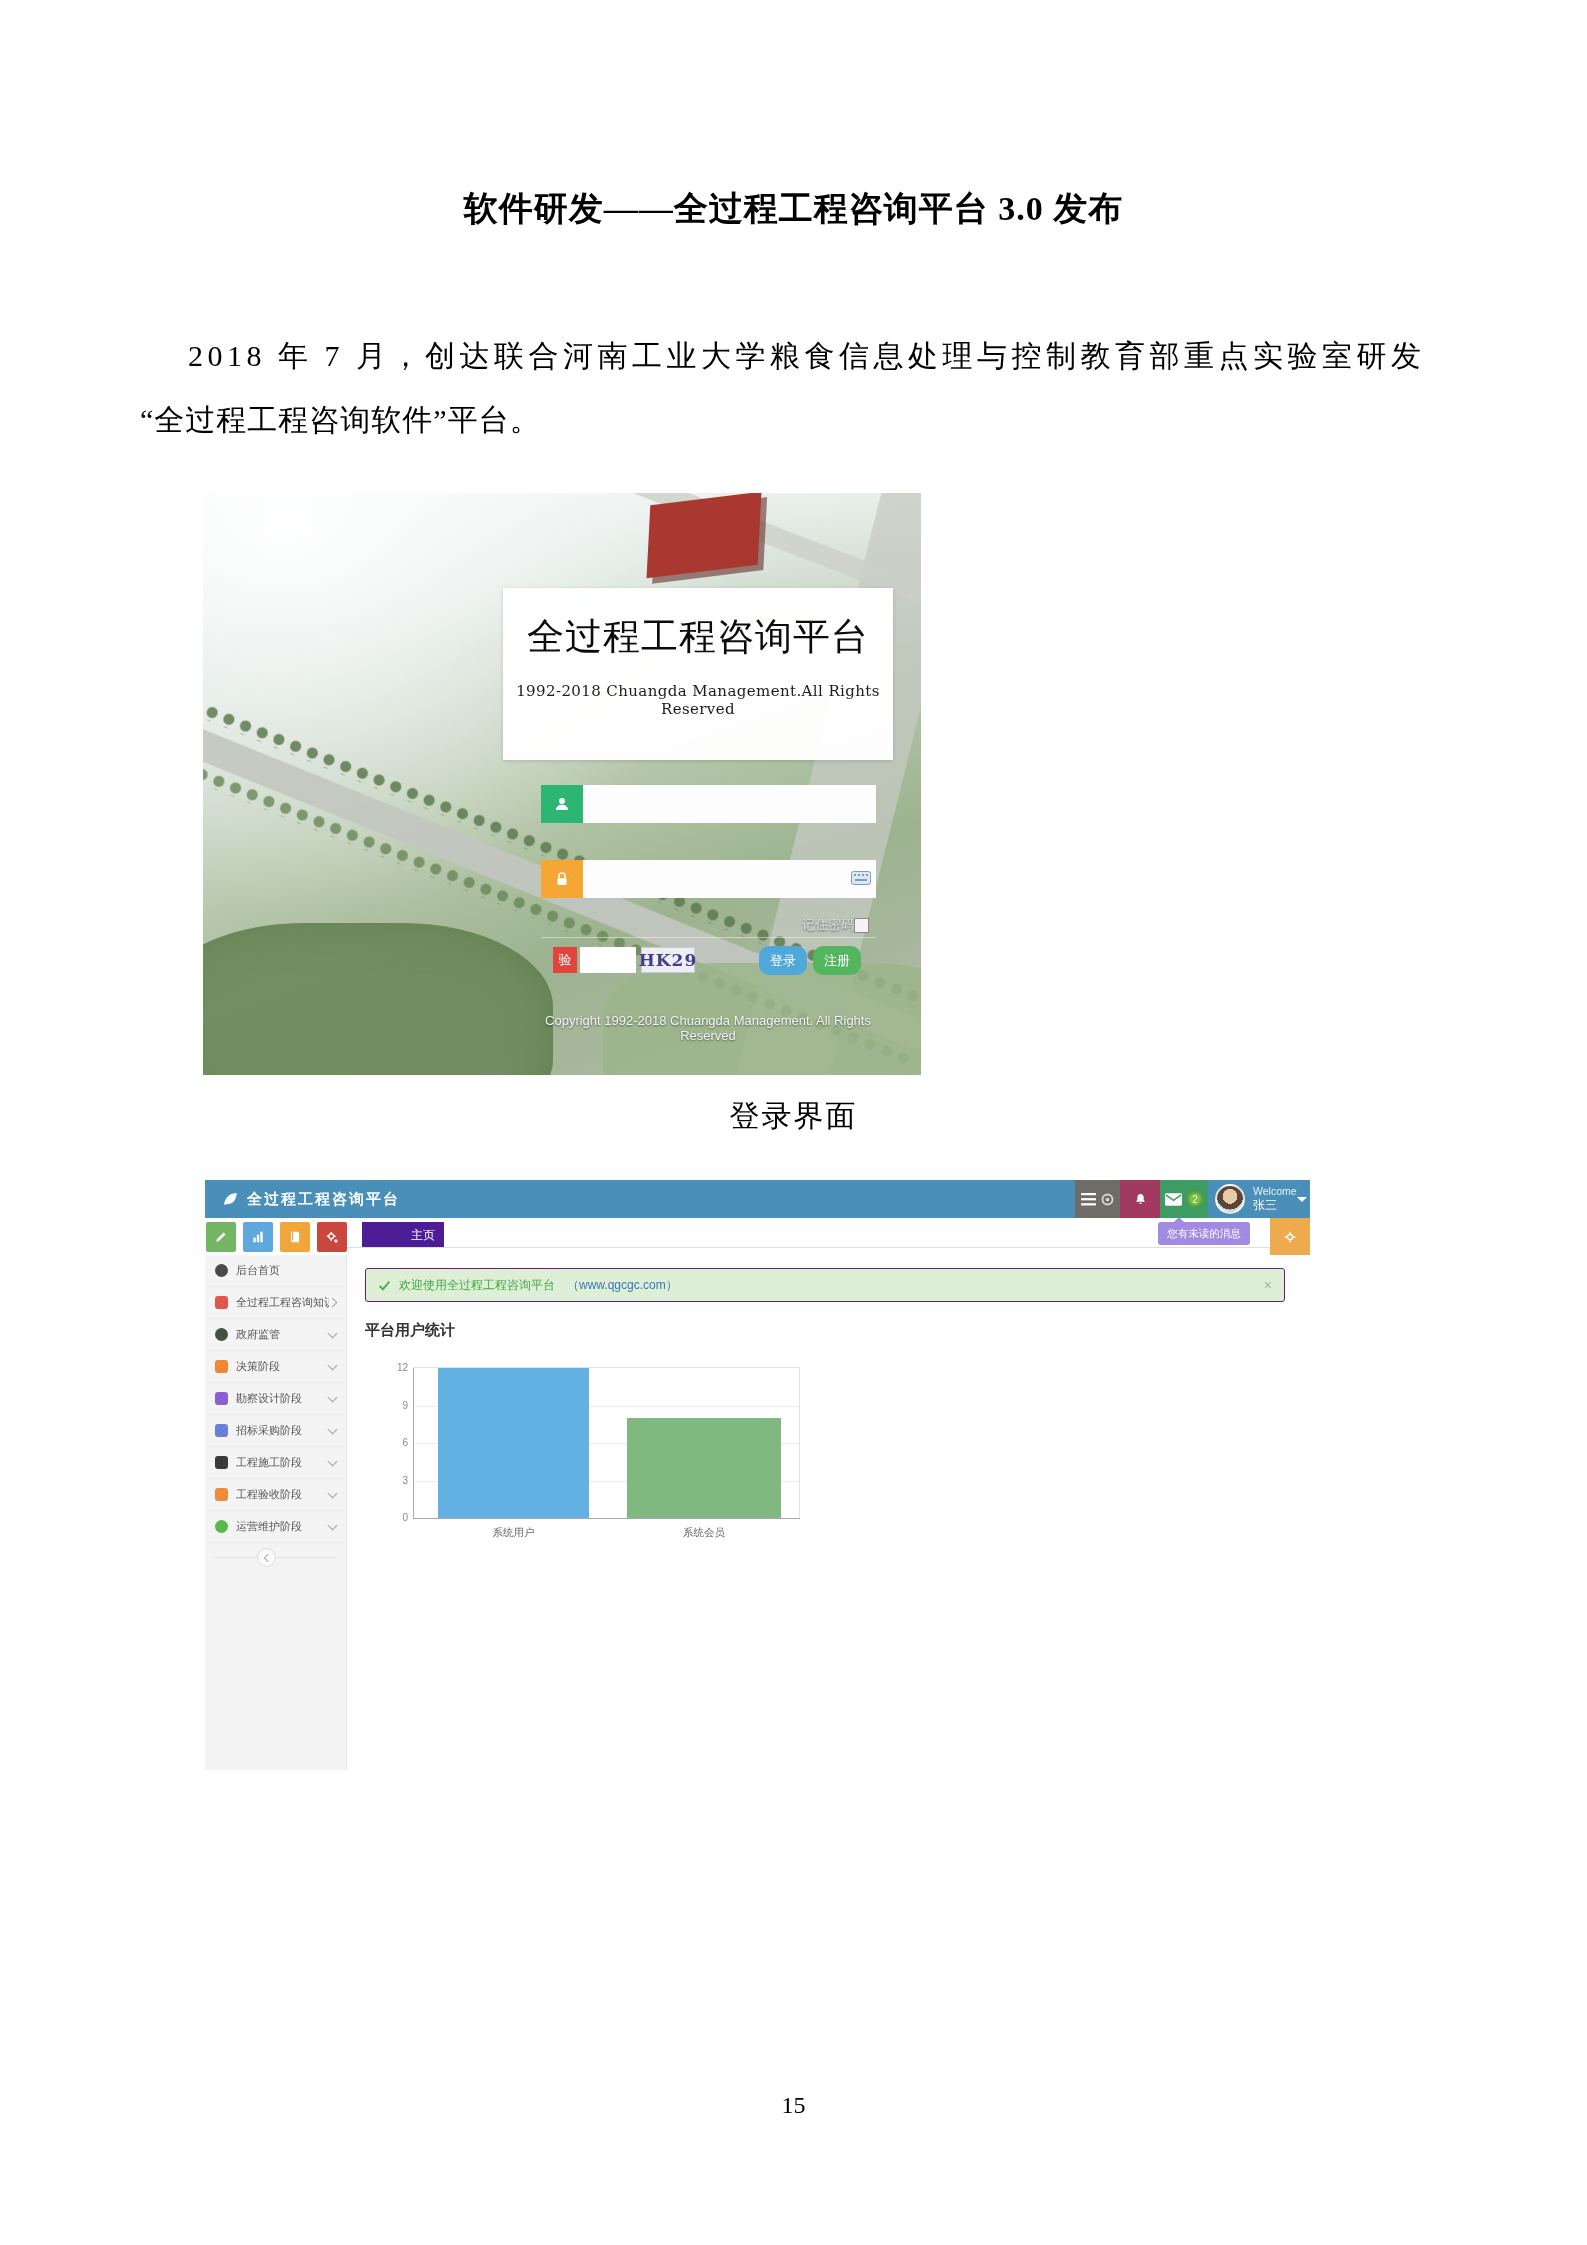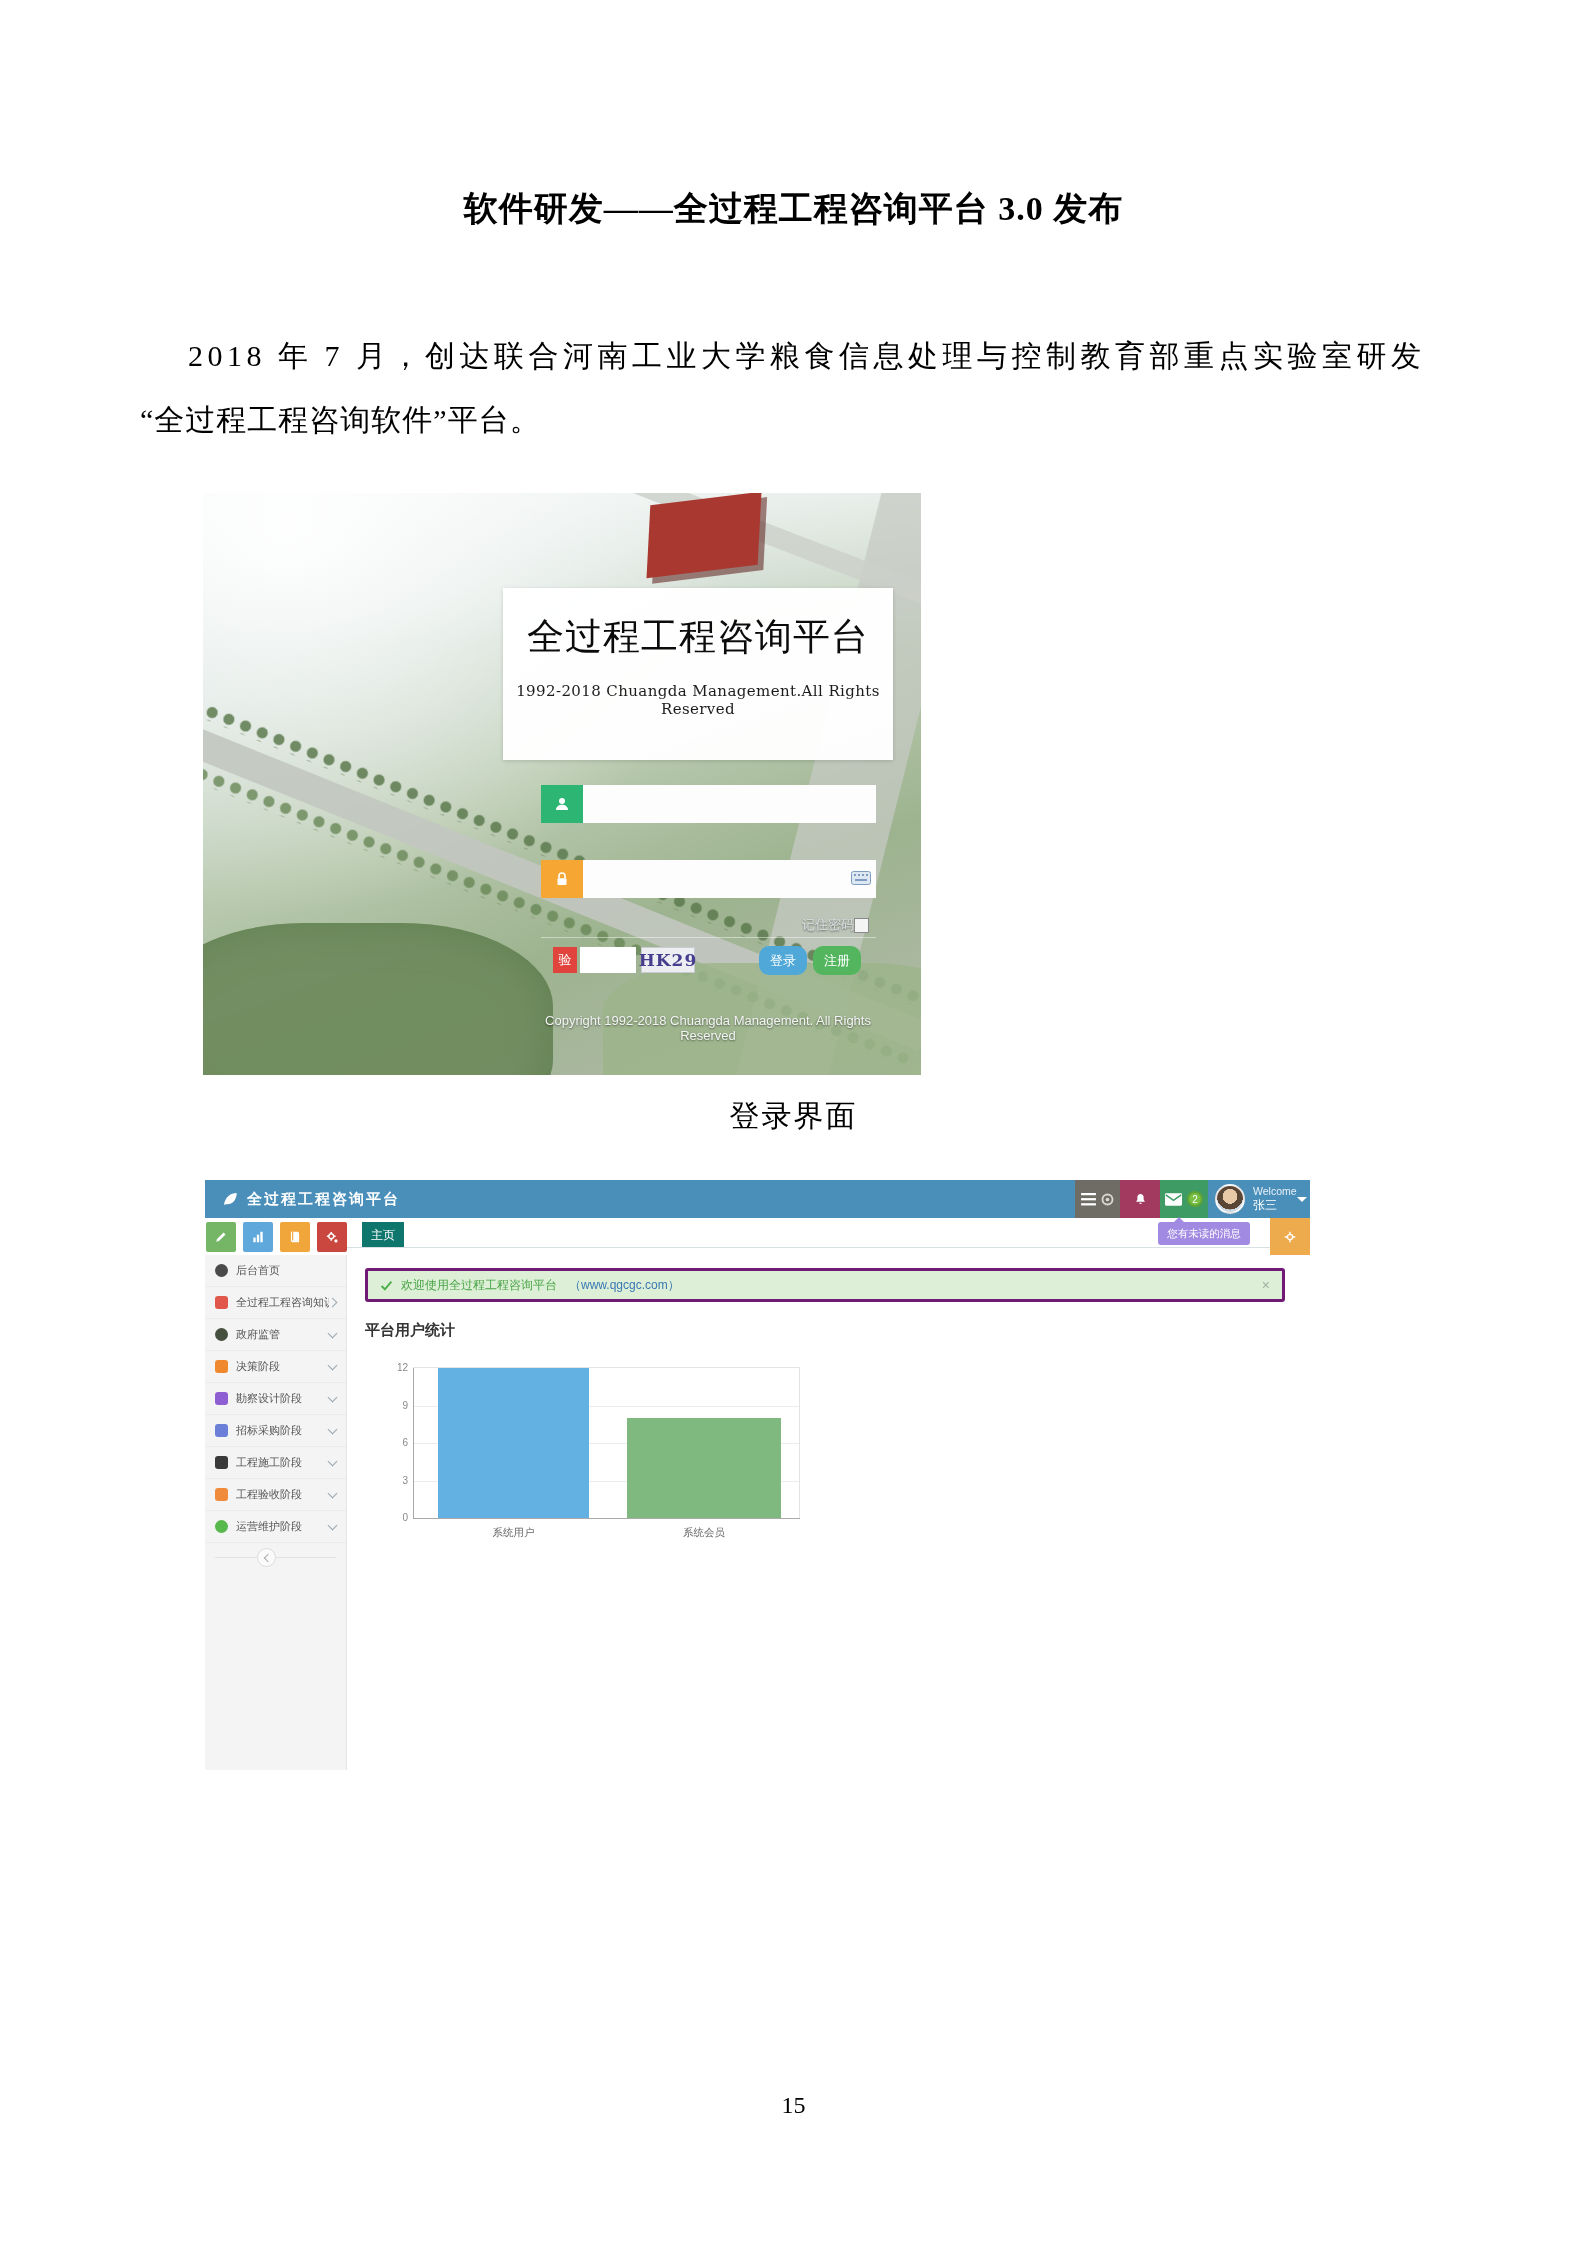--- a/index.html
+++ b/index.html
@@ -76,42 +76,42 @@
   .avatar{left:1010px;top:4px;width:30px;height:30px;border-radius:50%;border:2px solid rgba(255,255,255,.85);box-sizing:border-box;
     background:radial-gradient(circle at 50% 40%, #e8c9a8 0 36%, #5a4634 37% 64%, #cdd8e2 65%);}
   .welcome{left:1048px;top:5px;line-height:1.25;}
   .welcome .w1{font-size:10.5px;color:#e8f1f8;}
   .welcome .w2{font-size:12px;color:#fff;}
   .caret{left:1092px;top:17px;width:0;height:0;border-left:5px solid transparent;border-right:5px solid transparent;
     border-top:5px solid #fff;}
   .sq-btn{top:42px;width:30px;height:30px;border-radius:2px;display:flex;align-items:center;justify-content:center;}
   .sq1{left:1px;background:#74b566;} .sq2{left:38px;background:#5fa8dc;}
   .sq3{left:75px;background:#f1a63b;} .sq4{left:112px;background:#c9473e;}
-  .tab{left:157px;top:42px;width:42px;height:26px;background:#0f766e;color:#fff;font-size:12px;
-    display:flex;align-items:center;justify-content:center;}
+  .tab{left:157px;top:42px;width:42px;height:26px;background:#4c1d95;color:#fff;font-size:12px;
+    display:flex;align-items:center;justify-content:center;padding-left:40px;}
   .tabline{left:142px;top:67px;width:963px;height:1px;background:#d9e0e4;}
   .tooltip{left:953px;top:42px;width:92px;height:23px;background:#a18ae2;border-radius:3px;color:#fff;font-size:10.5px;
     display:flex;align-items:center;justify-content:center;}
   .tooltip::before{content:"";position:absolute;left:16px;top:-5px;border-left:5px solid transparent;
     border-right:5px solid transparent;border-bottom:5px solid #a18ae2;}
   .orange-btn{left:1065px;top:38px;width:40px;height:37px;background:#eeab4d;display:flex;align-items:center;justify-content:center;}
   .d-sidebar{left:0;top:75px;width:142px;height:515px;background:#f4f4f4;border-right:1px solid #e5e5e5;box-sizing:border-box;}
   .sitem{height:31px;display:flex;align-items:center;padding:0 10px;border-bottom:1px solid #ebebeb;cursor:pointer;}
   .sicon{width:13px;height:13px;margin-right:8px;flex:none;}
   .slabel{flex:1;font-size:11px;color:#555;white-space:nowrap;overflow:hidden;}
   .chev{width:6px;height:6px;border-right:1.4px solid #9aa7b0;border-bottom:1.4px solid #9aa7b0;flex:none;}
   .chev-d{transform:rotate(45deg);margin-top:-3px;}
   .chev-r{transform:rotate(-45deg);}
   .collapse-row{position:relative;height:30px;}
   .collapse-line{position:absolute;left:10px;right:10px;top:14px;height:1px;background:#e2e2e2;}
   .collapse-btn{position:absolute;left:52px;top:5px;width:19px;height:19px;border-radius:50%;background:#fafafa;
     border:1px solid #ddd;display:flex;align-items:center;justify-content:center;box-sizing:border-box;cursor:pointer;}
   .chev-l{width:5px;height:5px;border-left:1.4px solid #aaa;border-bottom:1.4px solid #aaa;transform:rotate(45deg);margin-left:2px;}
   .d-content{left:142px;top:75px;width:963px;height:515px;background:#fff;}
-  .alert{left:18px;top:13px;width:920px;height:34px;background:#ddf0d7;border:3px solid #701a75;border-radius:3px;
+  .alert{left:18px;top:13px;width:920px;height:34px;background:#ddf0d7;border:1px solid #701a75;border-radius:3px;
     box-sizing:border-box;display:flex;align-items:center;padding:0 12px;}
   .alert-text{font-size:12px;color:#49a347;margin-left:8px;}
   .alert-link{font-size:12px;color:#3a77b5;margin-left:12px;}
   .alert-spacer{flex:1;}
   .alert-close{font-size:14px;color:#9fb0a0;cursor:pointer;line-height:1;}
   .chart-title{left:18px;top:66px;font-size:15px;font-weight:bold;color:#333;}
   .plot{left:66px;top:112px;width:385px;height:150px;border:1px solid #e3e3e3;box-sizing:content-box;}
   .axis-y{position:absolute;left:-1px;top:0;width:1px;height:100%;background:#a9a9a9;}
   .axis-x{position:absolute;left:-1px;bottom:-1px;width:calc(100% + 2px);height:1px;background:#a9a9a9;}
   .gridline{position:absolute;left:0;width:100%;height:1px;background:#ececec;}

